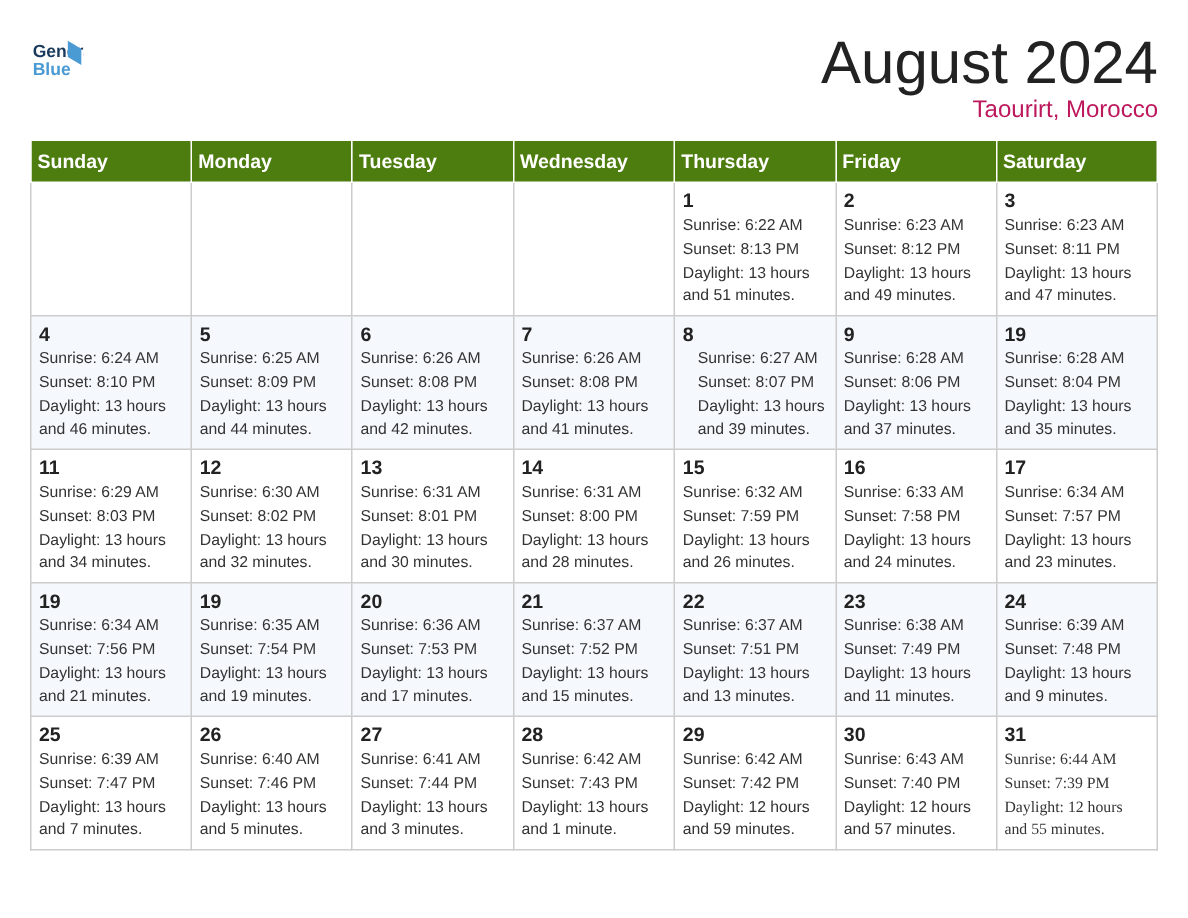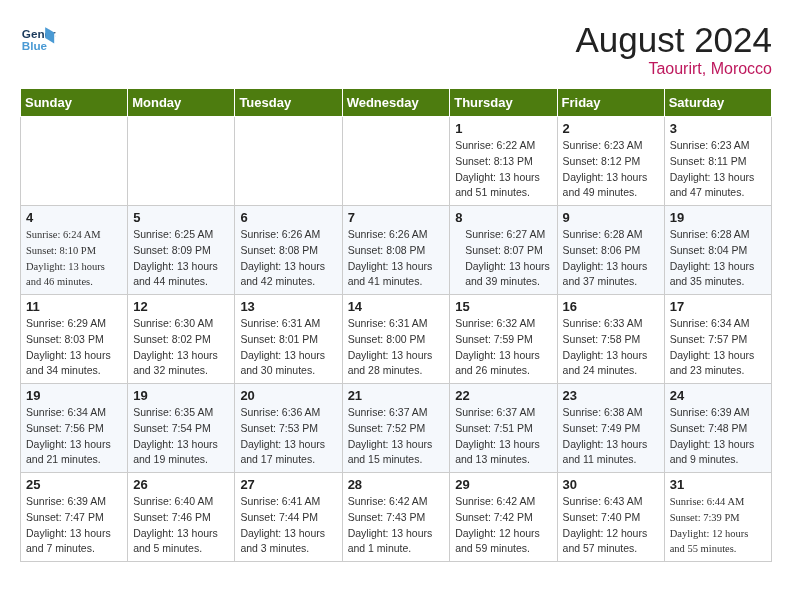--- a/index.html
+++ b/index.html
@@ -22,21 +22,21 @@
       gap: 4px;
     }
     .logo-icon {
       width: 36px;
       height: 36px;
     }
     .title-block {
       text-align: right;
     }
     .month-title {
-      font-size: 35px;
+      font-size: 40px;
       font-weight: 300;
       color: #222;
       margin-left: 44px;
     }
     .location {
       font-size: 16px;
       color: #be185d;
     }
     .calendar {
       width: 100%;
@@ -133,21 +133,21 @@
           <span class="day-num">3</span>
           <div class="day-info" style="white-space: pre-line;">Sunrise: 6:23 AM
 Sunset: 8:11 PM
 Daylight: 13 hours
 and 47 minutes.</div>
         </td>
       </tr>
       <tr>
         <td>
           <span class="day-num">4</span>
-          <div class="day-info" style="white-space: pre-line; font-family: Liberation Serif, serif;">Sunrise: 6:24 AM
+          <div class="day-info" style="white-space: pre-line;">Sunrise: 6:24 AM
 Sunset: 8:10 PM
 Daylight: 13 hours
 and 46 minutes.</div>
         </td>
         <td>
           <span class="day-num">5</span>
           <div class="day-info" style="white-space: pre-line;">Sunrise: 6:25 AM
 Sunset: 8:09 PM
 Daylight: 13 hours
 and 44 minutes.</div>

